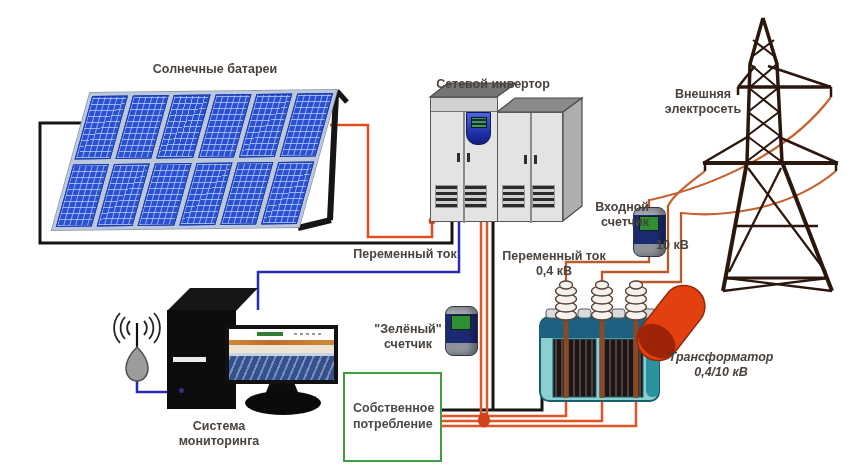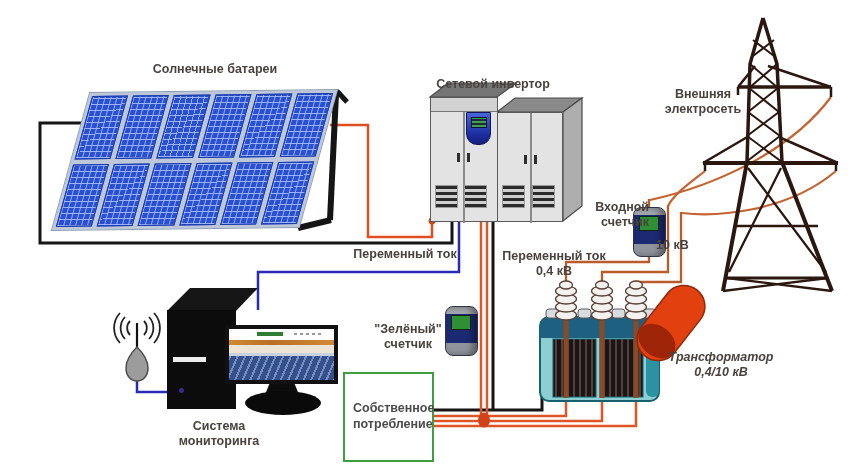--- a/index.html
+++ b/index.html
@@ -63,21 +63,21 @@
     border:1.5px solid #2f3348;
     box-shadow:inset -5px 0 6px rgba(0,0,0,.35);
   }
   .meter .scr {
     position:absolute; left:5px; top:8px; width:20px; height:15px;
     background:#2f8f35; border:1px solid #10240f;
   }
 
   
   .ownbox {
-    position:absolute; left:343px; top:372px; width:91px; height:90px;
+    position:absolute; left:343px; top:372px; width:99px; height:90px;
     background:#ffffff; border:2.5px solid #3f9e3f;
     color:#4a4a4a; font-size:12.5px; font-weight:bold; line-height:16px;
     padding:26px 0 0 8px;
   }
 
   
   .pc-front { position:absolute; left:167px; top:310px; width:69px; height:99px; background:#0c0c0c; }
   .pc-slot { position:absolute; left:6px; top:47px; width:33px; height:5px; background:#ececec; }
   .pc-led { position:absolute; left:12px; top:78px; width:5px; height:5px; background:#3a2a8a; border-radius:50%; }
   .monitor {

